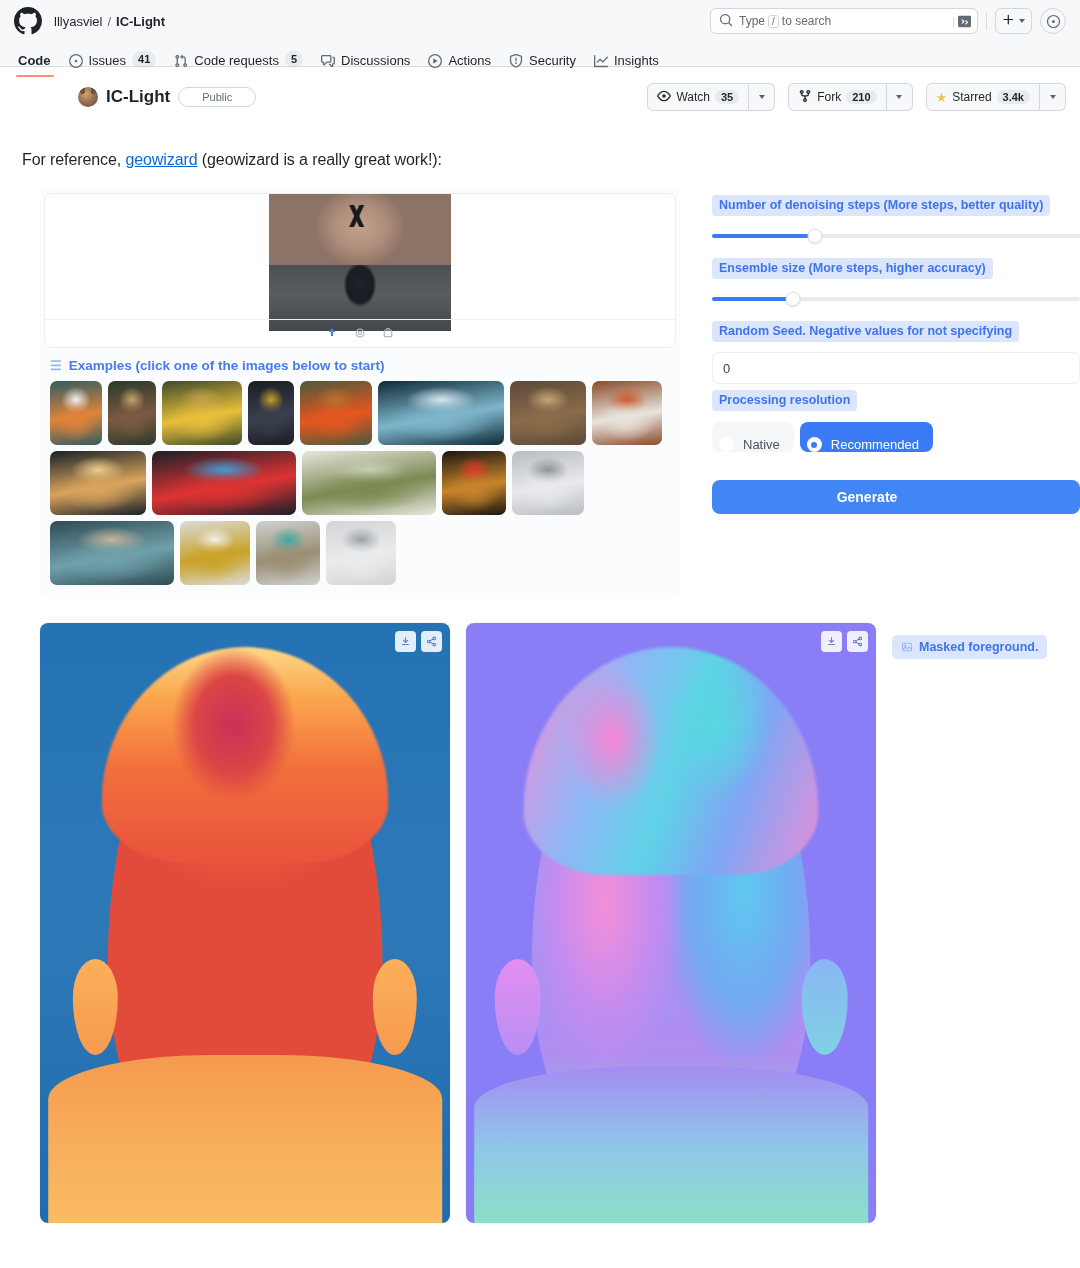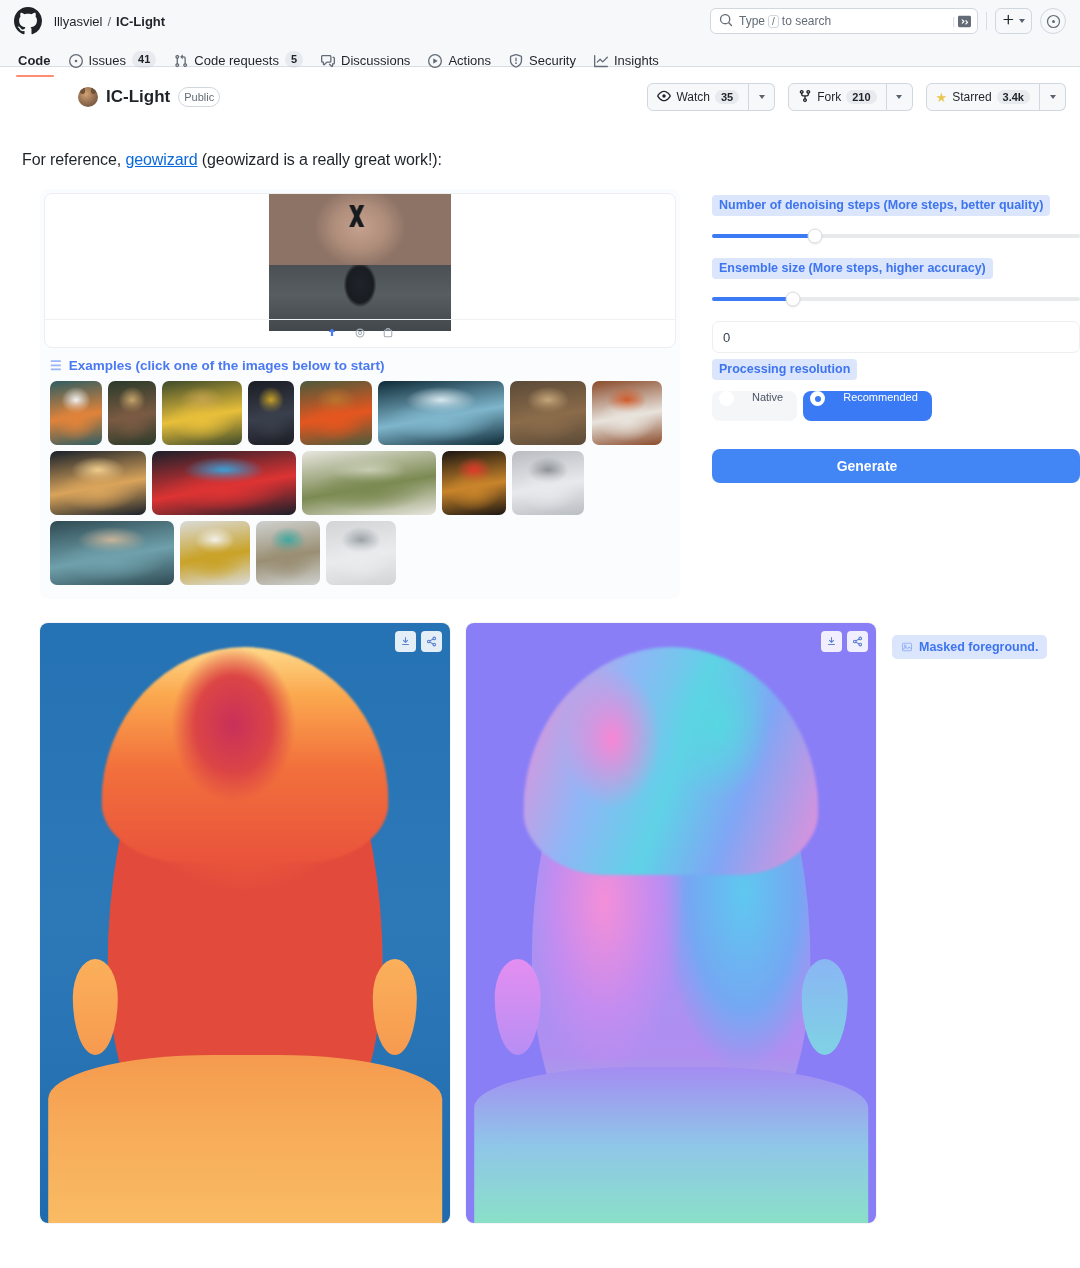--- a/index.html
+++ b/index.html
@@ -148,21 +148,21 @@
     position:absolute; right:2px; top:1px; width:5px; height:6px;
     background:#6d5337; border-radius:10% 60% 50% 50%;
   }
   .repo-name { font-size: 17px; font-weight: 600; color: #1f2328; }
   .public-badge {
     margin-left: 8px;
     border: 1px solid #d0d7de;
     border-radius: 2em;
     font-size: 11px;
     color: #636c76;
-    padding: 1px 5px;
+    padding: 1px 23px;
     line-height: 16px;
   }
   .repo-actions { margin-left: auto; display: flex; align-items: center; gap: 13px; }
   .act-group { display: flex; align-items: stretch; }
   .act-main {
     border: 1px solid #d0d7de;
     border-radius: 6px 0 0 6px;
     background: #f6f8fa;
     display: flex; align-items: center; gap: 5px;
     padding: 0 9px;
@@ -315,25 +315,25 @@
     border: 1px solid #eceef1;
     border-radius: 7px;
     height: 32px;
     display: flex; align-items: center;
     padding: 0 10px;
     font-size: 13px;
     color: #374151;
   }
   .radio-row { margin-top: 11px; display: flex; gap: 6px; }
   .radio-pill {
-    display: flex; align-items: flex-start; gap: 18px;
+    display: flex; align-items: flex-end; gap: 9px;
     height: 30px;
     padding: 0 14px 0 7px;
     border-radius: 8px;
-    font-size: 11px;
+    font-size: 13px;
   }
   .radio-pill.off { background: #f5f6f8; color: #4b5563; }
   .radio-pill.on { background: #3b7af5; color: #ffffff; }
   .radio-dot { width: 15px; height: 15px; border-radius: 50%; background: #ffffff; flex: none; position: relative; }
   .radio-pill.on .radio-dot::after {
     content: "";
     position: absolute; left: 50%; top: 50%;
     width: 6px; height: 6px; border-radius: 50%;
     background: #3b7af5;
     transform: translate(-50%, -50%);
@@ -718,20 +718,21 @@
         <span class="ctrl-label">Ensemble size (More steps, higher accuracy)</span>
         <div class="slider-wrap">
           <div class="slider">
             <div class="fill" id="fill-ensemble" style="width: 22%;"></div>
             <div class="knob" id="knob-ensemble" style="left: 22%;"></div>
           </div>
         </div>
       </div>
 
       <div style="margin-top:12px;">
+        <span class="ctrl-label">Random Seed. Negative values for not specifying</span>
         <div class="num-field">
           <span>0</span>
         </div>
       </div>
 
       <div style="margin-top:6px;">
         <span class="ctrl-label">Processing resolution</span>
         <div class="radio-row">
           <div class="radio-pill off">
             <span class="radio-dot"></span>

